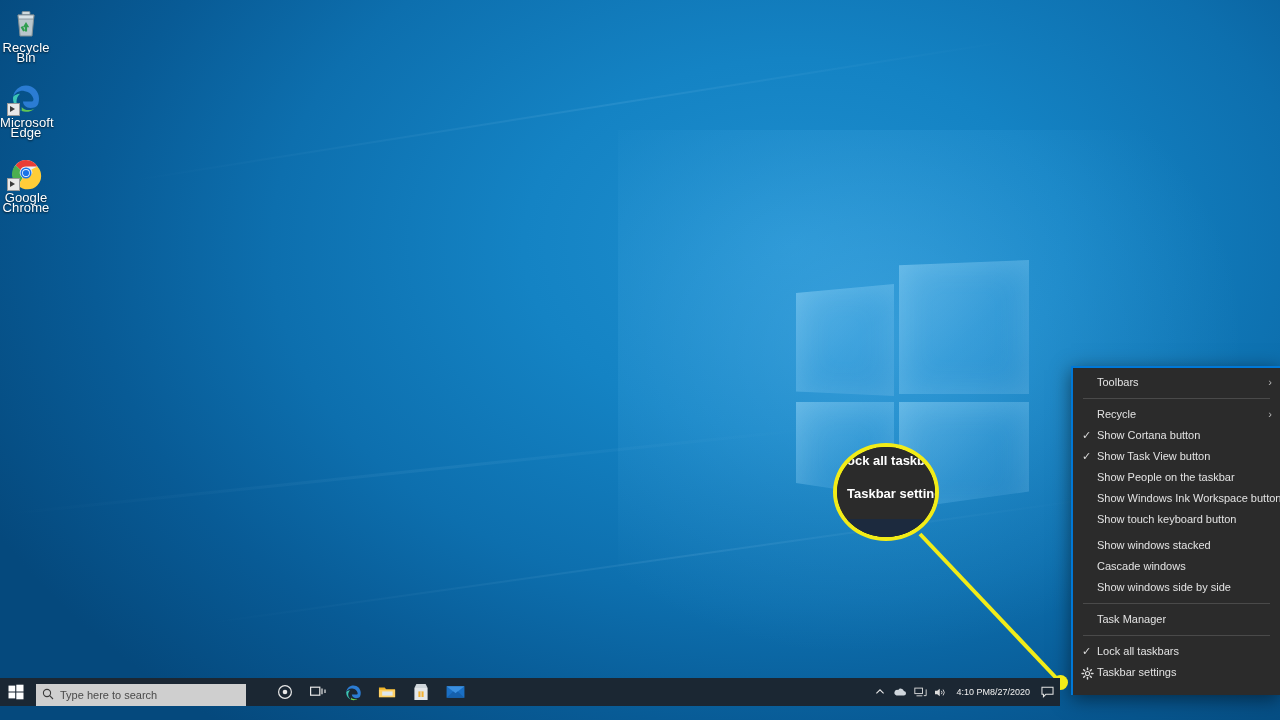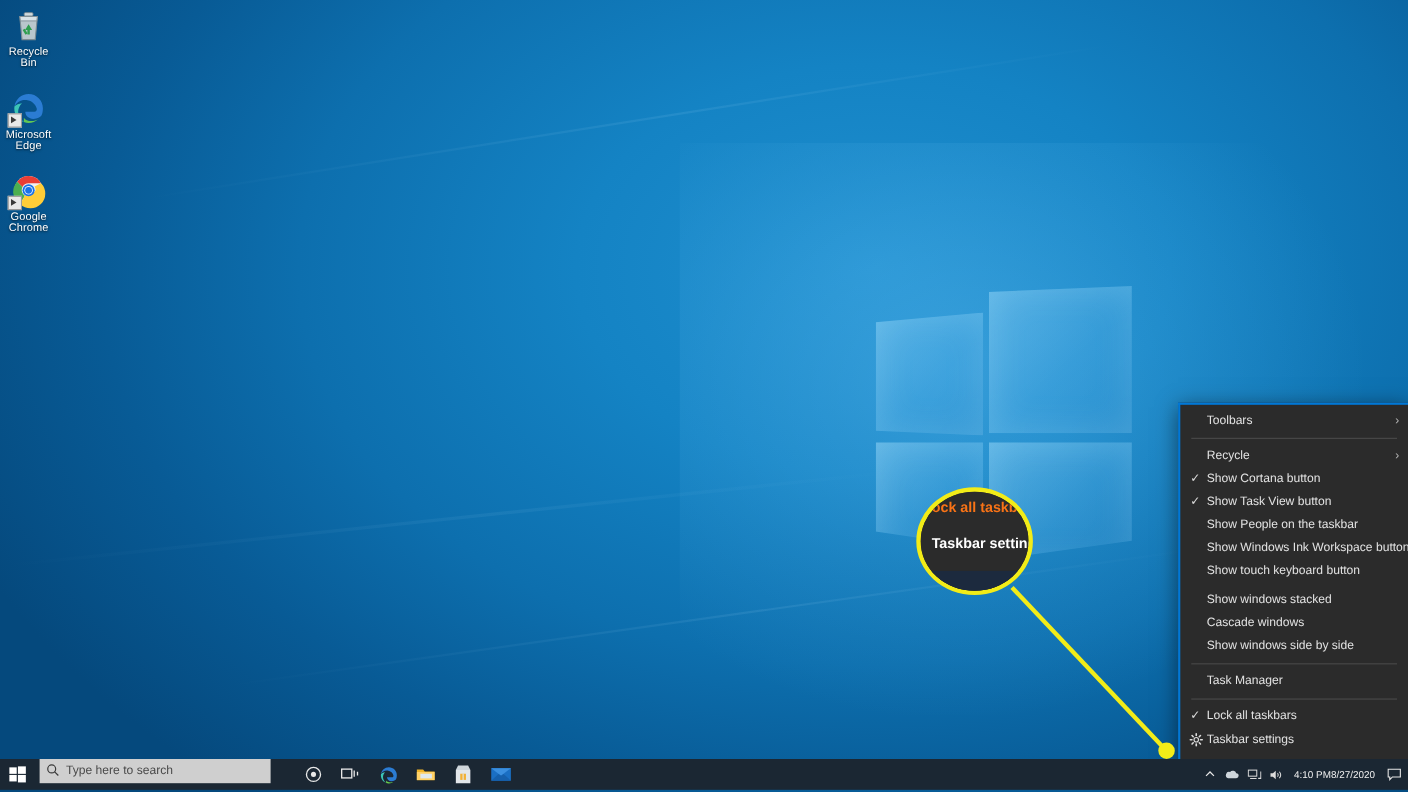--- a/index.html
+++ b/index.html
@@ -72,21 +72,21 @@
     text-align: center;
     cursor: pointer;
   }
   .desk-icon .glyph {
     width: 34px; height: 34px;
     margin: 0 auto 3px auto;
     position: relative;
   }
   .desk-icon .label {
     color: #ffffff;
-    font-size: 10px;
+    font-size: 13px;
     line-height: 10px;
     text-shadow: 0 1px 2px rgba(0,0,0,0.75);
     letter-spacing: .1px;
     text-align: center;
   }
   .shortcut-arrow {
     position: absolute;
     left: -2px; bottom: -1px;
     width: 11px; height: 11px;
     background: #e9e9e9;
@@ -174,21 +174,21 @@
   .mag-inner {
     position: absolute;
     inset: 0;
     background: #2b2b2b;
   }
   .mag-text-top {
     position: absolute;
     left: 10px; top: 6px;
     font-size: 13px;
     font-weight: bold;
-    color: #f97316;
+    color: #ffffff;
     white-space: nowrap;
   }
   .mag-text-main {
     position: absolute;
     left: 10px; top: 39px;
     font-size: 13px;
     font-weight: bold;
     color: #ffffff;
     white-space: nowrap;
   }
@@ -208,25 +208,25 @@
     position: absolute;
     left: 1053px; top: 675px;
     width: 15px; height: 15px;
     border-radius: 50%;
     background: #f2ec18;
   }
 
   
   .taskbar {
     position: absolute;
-    left: 0; bottom: 2px;
-    width: 1280px; height: 28px;
+    left: 0; bottom: 14px;
+    width: 1060px; height: 28px;
     background: #1b2733;
     display: flex;
-    align-items: flex-start;
+    align-items: flex-end;
   }
   .tb-start {
     width: 32px; height: 28px;
     display: flex; align-items: center; justify-content: center;
     cursor: pointer;
   }
   .tb-search {
     width: 210px; height: 22px;
     margin-left: 4px;
     background: #cfcfcf;

